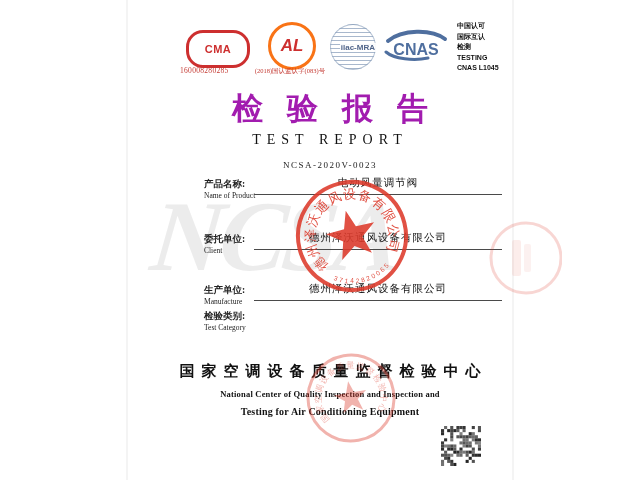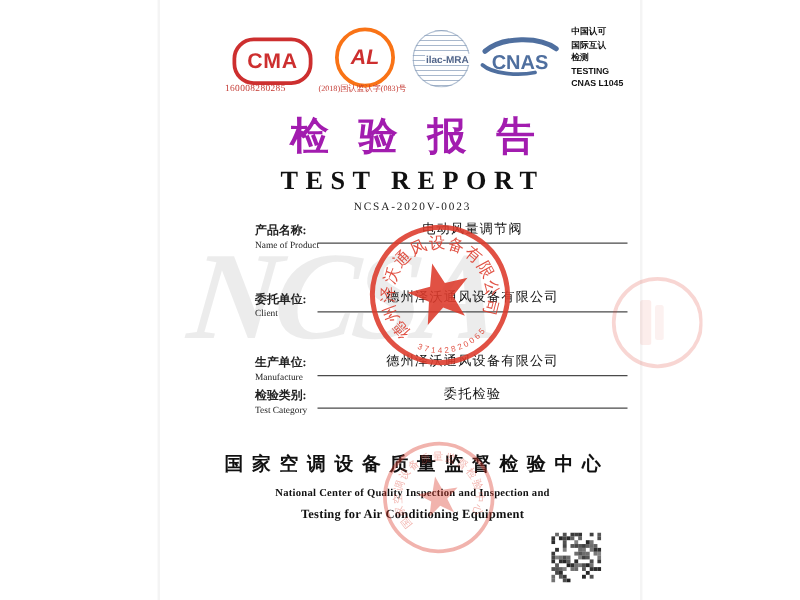--- a/index.html
+++ b/index.html
@@ -17,21 +17,21 @@
     position:absolute;left:152px;top:182px;width:360px;
     font-size:100px;font-weight:bold;font-style:italic;
     letter-spacing:-4px;color:rgba(120,120,120,0.14);
     transform:skewX(-6deg);user-select:none;line-height:1.1;
   }
   
   .cma-box{
     position:absolute;left:186px;top:30px;width:58px;height:32px;
     border:3px solid #cd2f2f;border-radius:17px;
     display:flex;align-items:center;justify-content:center;
-    color:#cd2f2f;font-weight:bold;font-size:17px;letter-spacing:0.5px;
+    color:#cd2f2f;font-weight:bold;font-size:11px;letter-spacing:0.5px;
     font-family:"Liberation Sans",sans-serif;
   }
   .cma-number{position:absolute;left:180px;top:66px;width:76px;text-align:left;
     color:#c43a33;font-size:7.5px;letter-spacing:0.3px;}
   .al-box{
     position:absolute;left:268px;top:22px;width:42px;height:42px;
     border:3px solid #f97316;border-radius:50%;
     display:flex;align-items:center;justify-content:center;
     color:#cd2f2f;font-weight:bold;font-size:17px;font-style:italic;
     font-family:"Liberation Sans",sans-serif;
@@ -46,21 +46,21 @@
   }
   .ilac-label{font-size:8px;font-weight:bold;color:#51658a;background:rgba(255,255,255,0.9);
     padding:0 1px;font-family:"Liberation Sans",sans-serif;}
   .cnas-box{position:absolute;left:384px;top:28px;width:64px;height:36px;}
   .accred{position:absolute;left:457px;top:21px;width:70px;
     font-family:"Liberation Sans",sans-serif;font-size:7px;font-weight:bold;
     line-height:10.5px;color:#111;}
   
   .content{position:absolute;left:130px;width:400px;text-align:center;}
   .title-zh{top:88px;font-size:31px;font-weight:bold;letter-spacing:24px;text-indent:24px;color:#a21caf;}
-  .title-en{top:132px;font-size:21px;letter-spacing:6px;font-weight:700;color:#111;}
+  .title-en{top:132px;font-size:14px;letter-spacing:6px;font-weight:400;color:#111;}
   .report-no{top:160px;font-size:9px;letter-spacing:1.5px;color:#222;}
   
   .field-row{position:absolute;left:204px;width:300px;height:26px;}
   .f-zh{position:absolute;left:0;top:0;font-size:9.5px;font-weight:bold;color:#222;white-space:nowrap;}
   .f-en{position:absolute;left:0;top:13px;font-size:7.5px;color:#222;white-space:nowrap;}
   .f-val{position:absolute;left:50px;top:-2px;width:248px;text-align:center;
     font-size:10.5px;color:#111;border-bottom:1px solid #4a4a4a;padding-bottom:4px;letter-spacing:1px;}
   
   .org-zh{top:362px;font-size:15px;font-weight:bold;letter-spacing:7px;text-indent:7px;color:#111;}
   .org-en1{top:389px;font-size:8.5px;font-weight:bold;letter-spacing:0.2px;color:#111;}
@@ -121,21 +121,20 @@
   <span class="f-val">德州泽沃通风设备有限公司</span>
 </div>
 <div class="field-row" style="top:284px;">
   <span class="f-zh">生产单位:</span>
   <span class="f-en">Manufacture</span>
   <span class="f-val">德州泽沃通风设备有限公司</span>
 </div>
 <div class="field-row" style="top:310px;">
   <span class="f-zh">检验类别:</span>
   <span class="f-en">Test Category</span>
-  <span class="f-val">委托检验</span>
 </div>
 
 <div class="content org-zh abs">国家空调设备质量监督检验中心</div>
 <div class="content org-en1 abs">National Center of Quality Inspection and Inspection and</div>
 <div class="content org-en2 abs">Testing for Air Conditioning Equipment</div>
 
 <svg class="qr" viewBox="0 0 39 39" id="qr-svg">
     <rect x="3" y="0" width="3" height="3" fill="#222" opacity="0.68"></rect>
     <rect x="9" y="0" width="3" height="3" fill="#222" opacity="0.79"></rect>
     <rect x="15" y="0" width="3" height="3" fill="#222" opacity="0.89"></rect>

